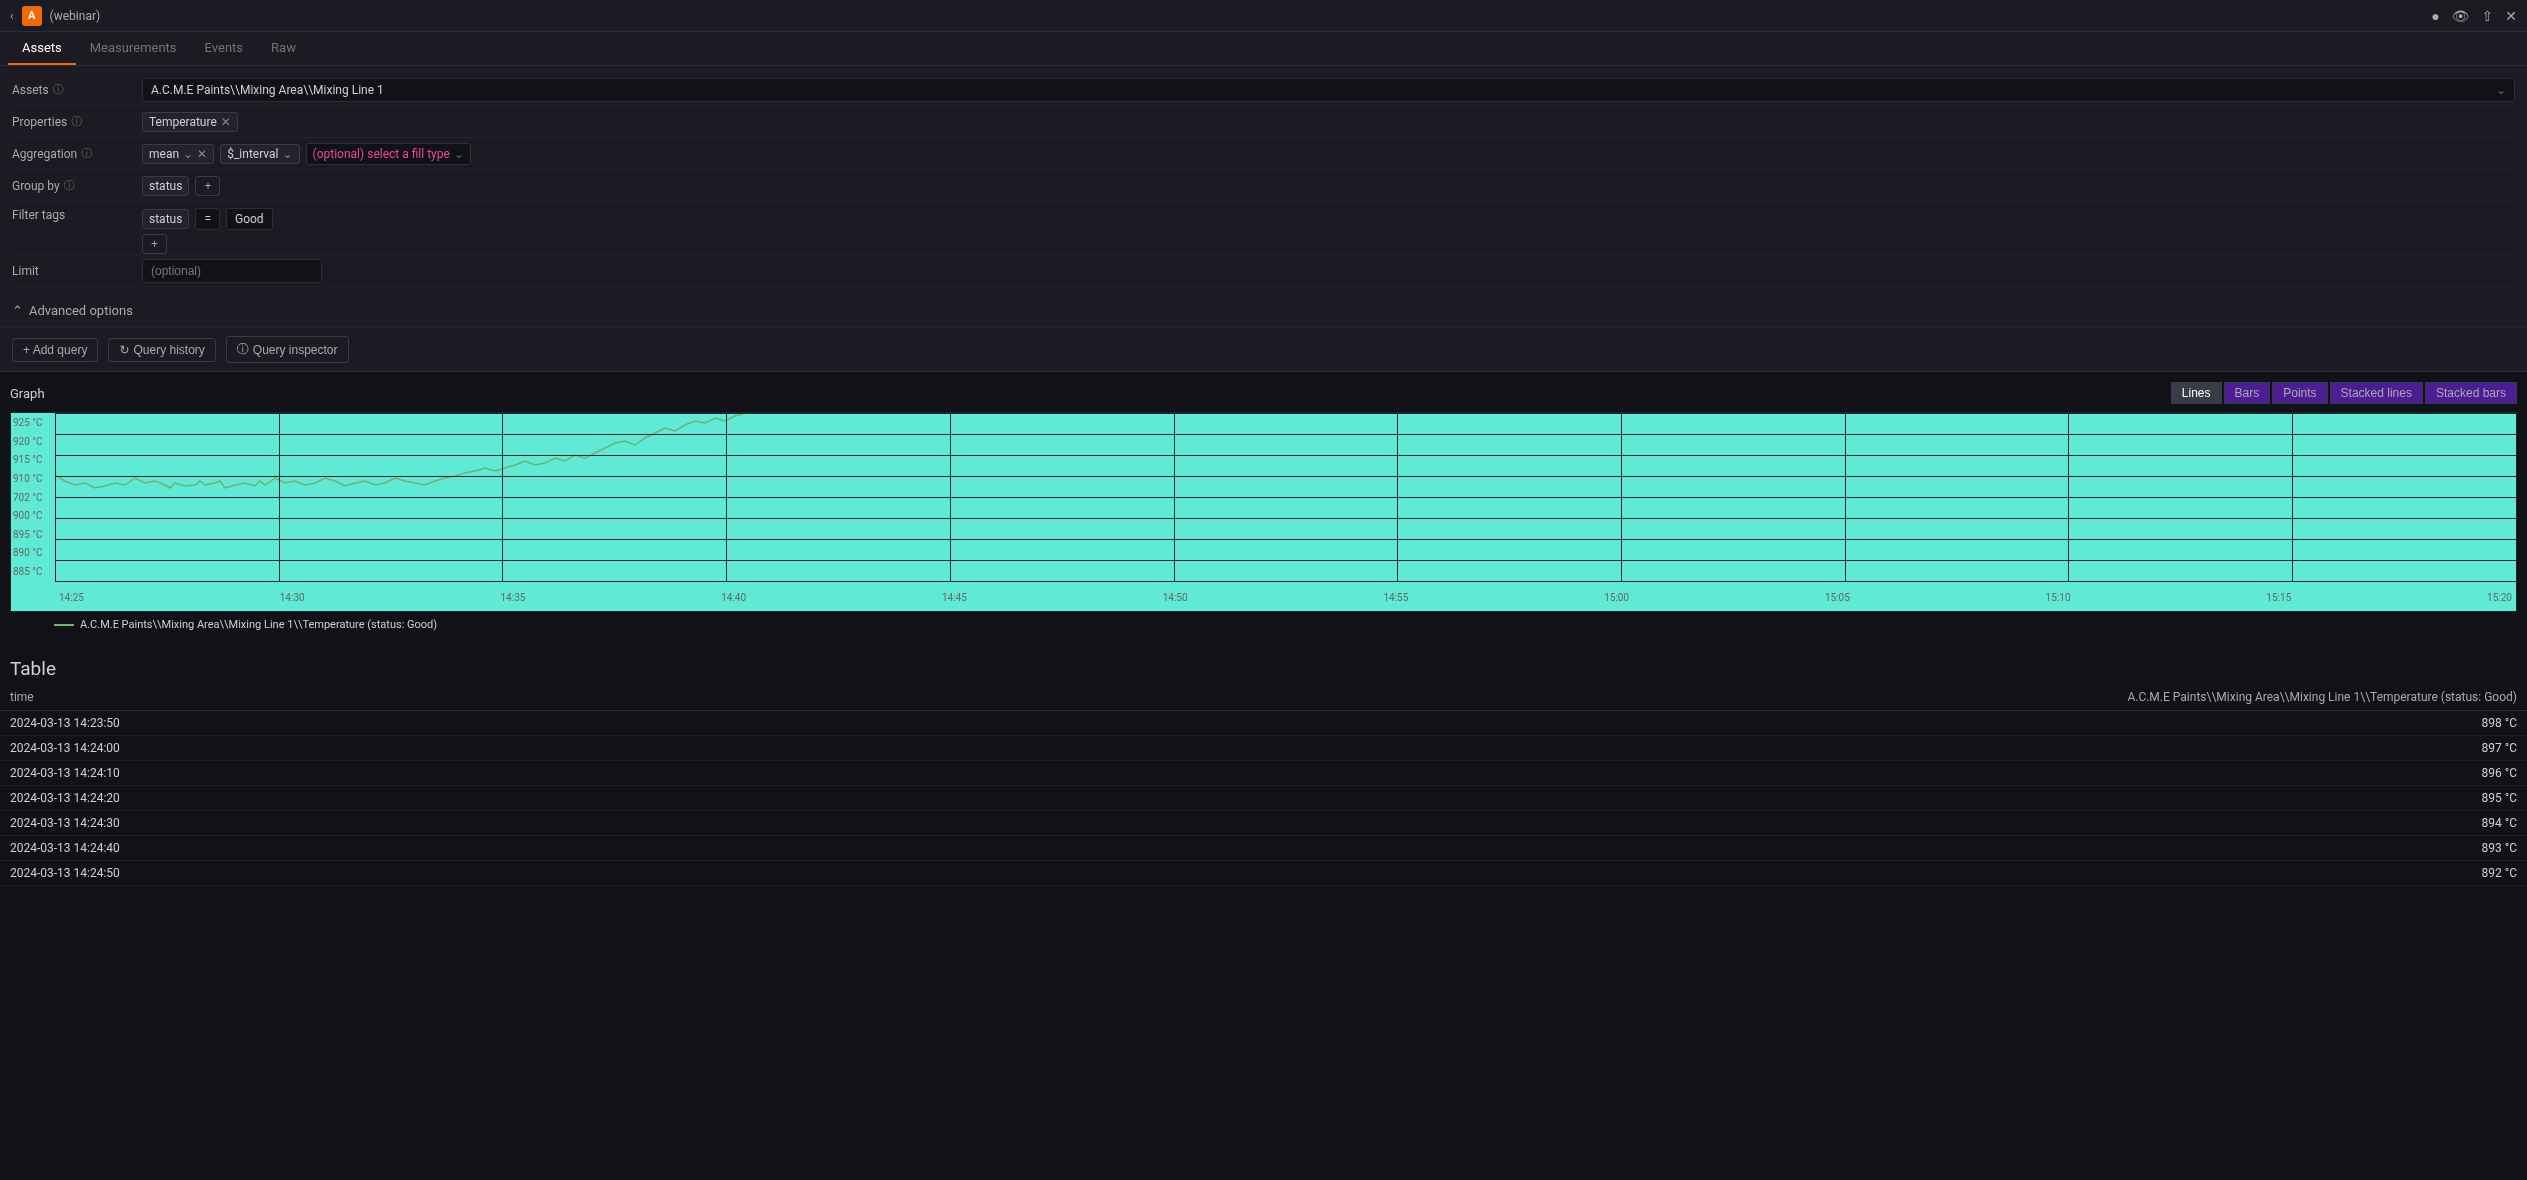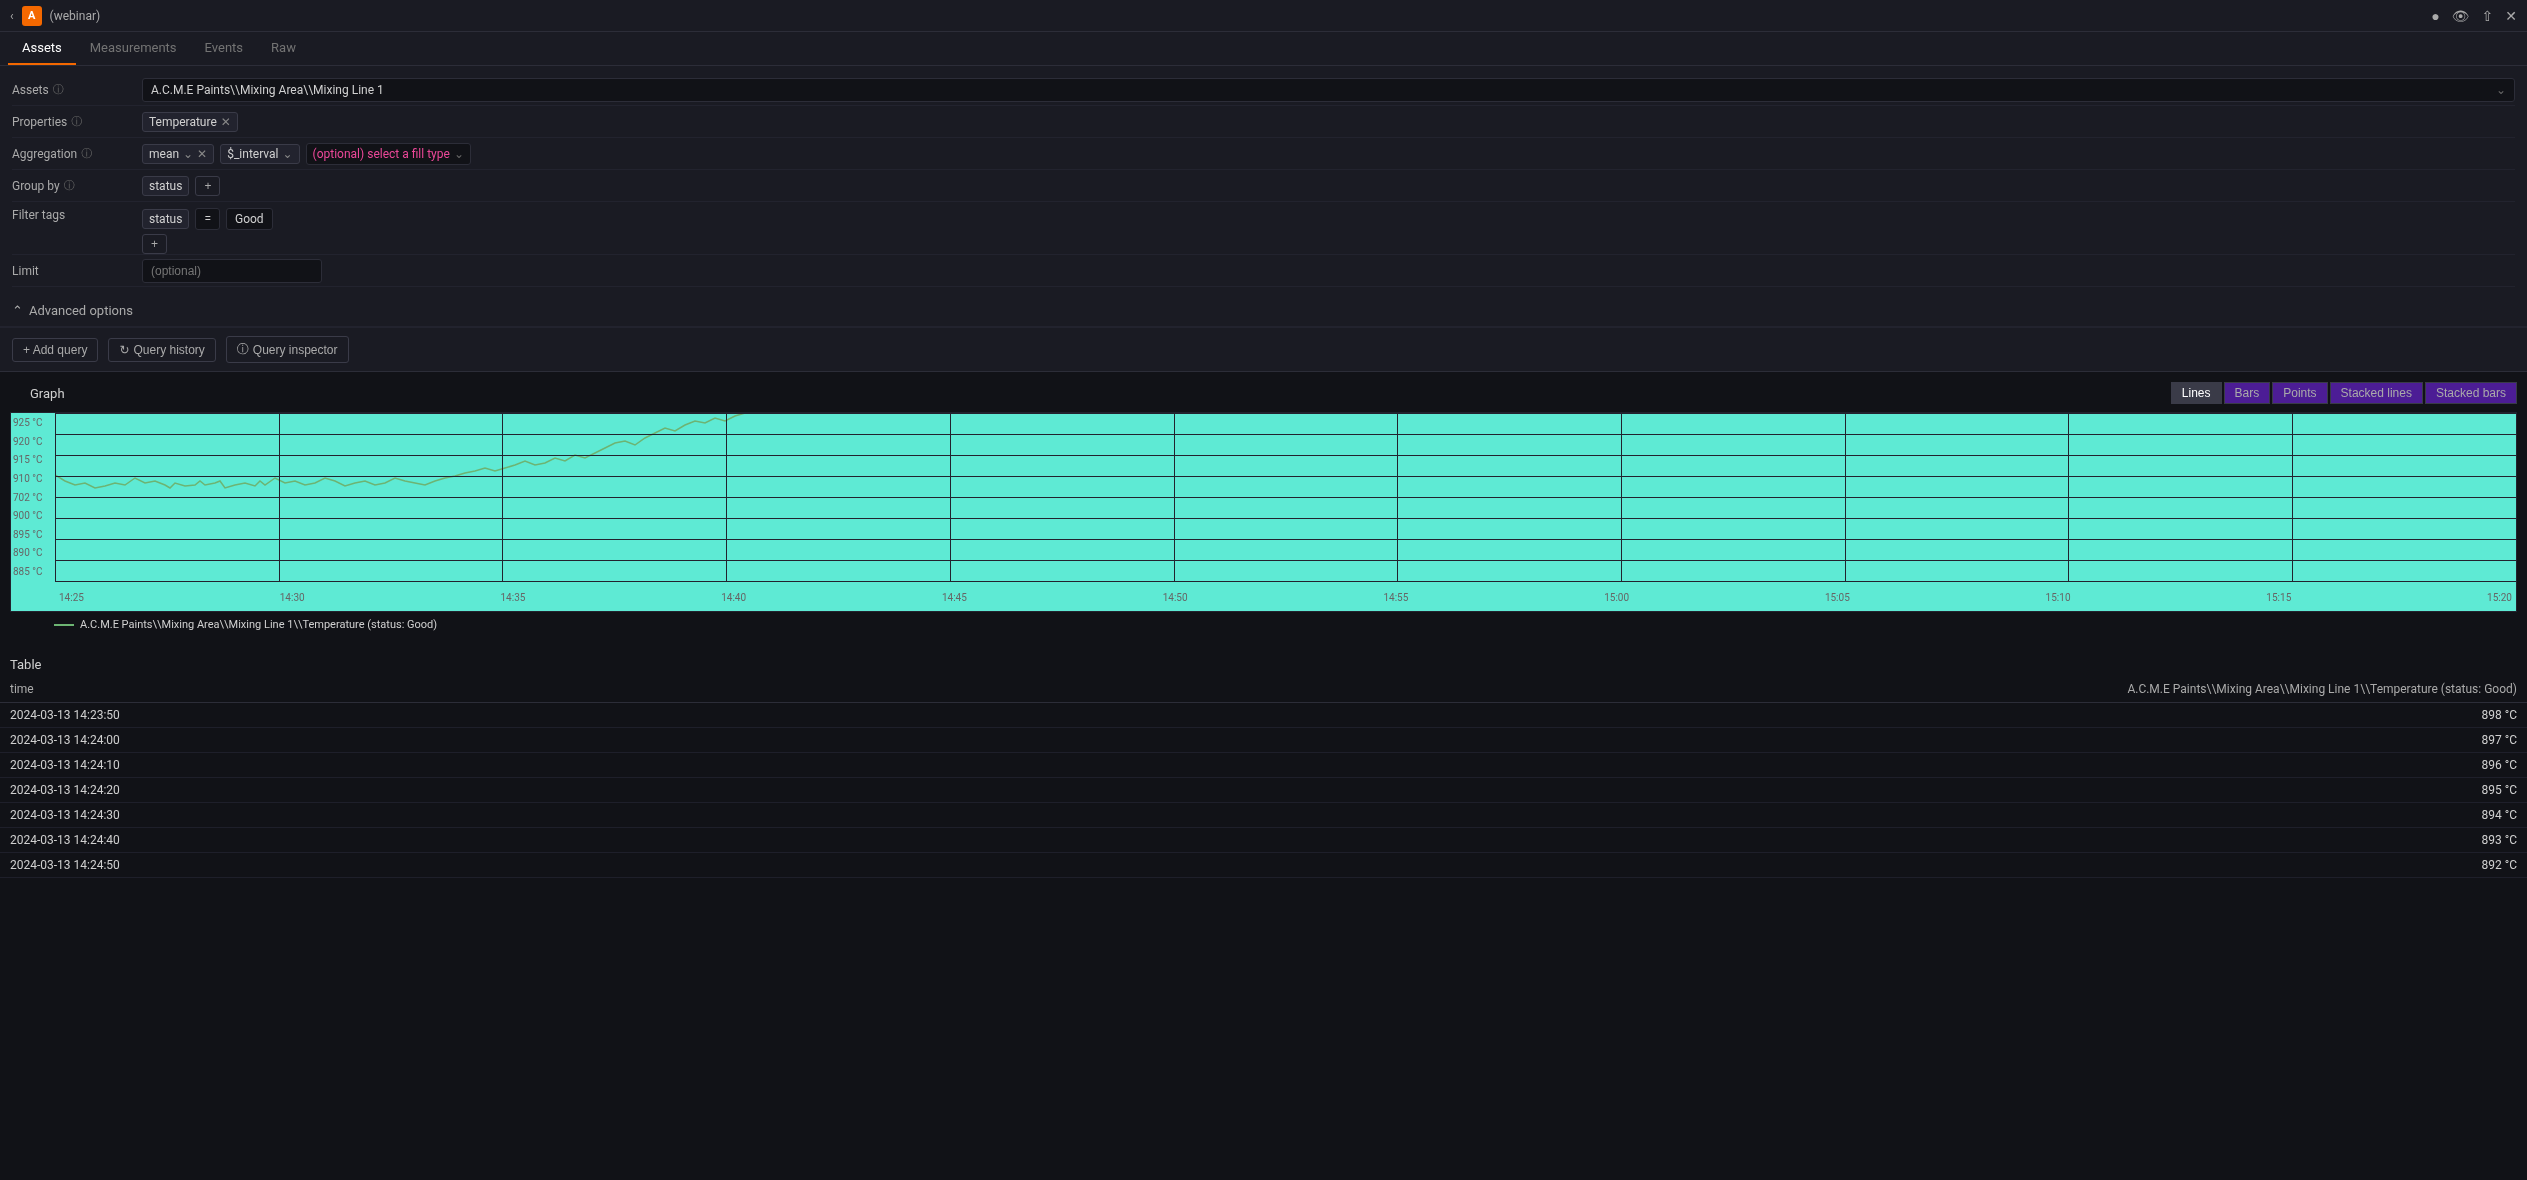--- a/index.html
+++ b/index.html
@@ -94,21 +94,21 @@
       background: none; border: 1px solid #3a3b48; border-radius: 3px;
       color: #aaa; padding: 4px 10px; font-size: 12px; cursor: pointer;
     }
 
     
     .graph-section { padding: 10px; }
     .graph-header {
       display: flex; align-items: center; justify-content: space-between;
       margin-bottom: 8px;
     }
-    .graph-title { font-size: 13px; color: #d0d0d0; margin-left: 20px; }
+    .graph-title { font-size: 13px; color: #d0d0d0; }
     .graph-type-btns { display: flex; gap: 2px; border-radius: 10px; }
     .graph-type-btn {
       padding: 3px 10px; font-size: 12px; cursor: pointer;
       background: #4c1d95; border: 1px solid #3a3b48; color: #aaa;
     }
     .graph-type-btn.active { background: #3a3b48; color: #fff; }
 
     
     .chart-container {
       position: relative; height: 200px; width: 100%;
@@ -128,21 +128,21 @@
       padding: 0 4px; font-size: 10px; color: #666;
     }
     .chart-legend {
       padding: 4px 0; font-size: 11px; color: #d0d0d0;
       display: flex; align-items: center; gap: 6px;
     }
     .legend-line { width: 20px; height: 2px; background: #6db473; }
 
     
     .table-section { margin-top: 4px; }
-    .table-title { font-size: 13px; color: #d0d0d0; padding: 6px 10px 4px; }
+    .table-title { font-size: 19px; color: #d0d0d0; padding: 6px 10px 4px; }
     .data-table { width: 100%; border-collapse: collapse; }
     .data-table th {
       text-align: left; padding: 6px 10px; font-size: 12px; color: #aaa;
       border-bottom: 1px solid #2c2d38; font-weight: normal;
     }
     .data-table th:last-child { text-align: right; }
     .data-table td {
       padding: 5px 10px; font-size: 12px; color: #d0d0d0;
       border-bottom: 1px solid #1e1f2a;
     }

